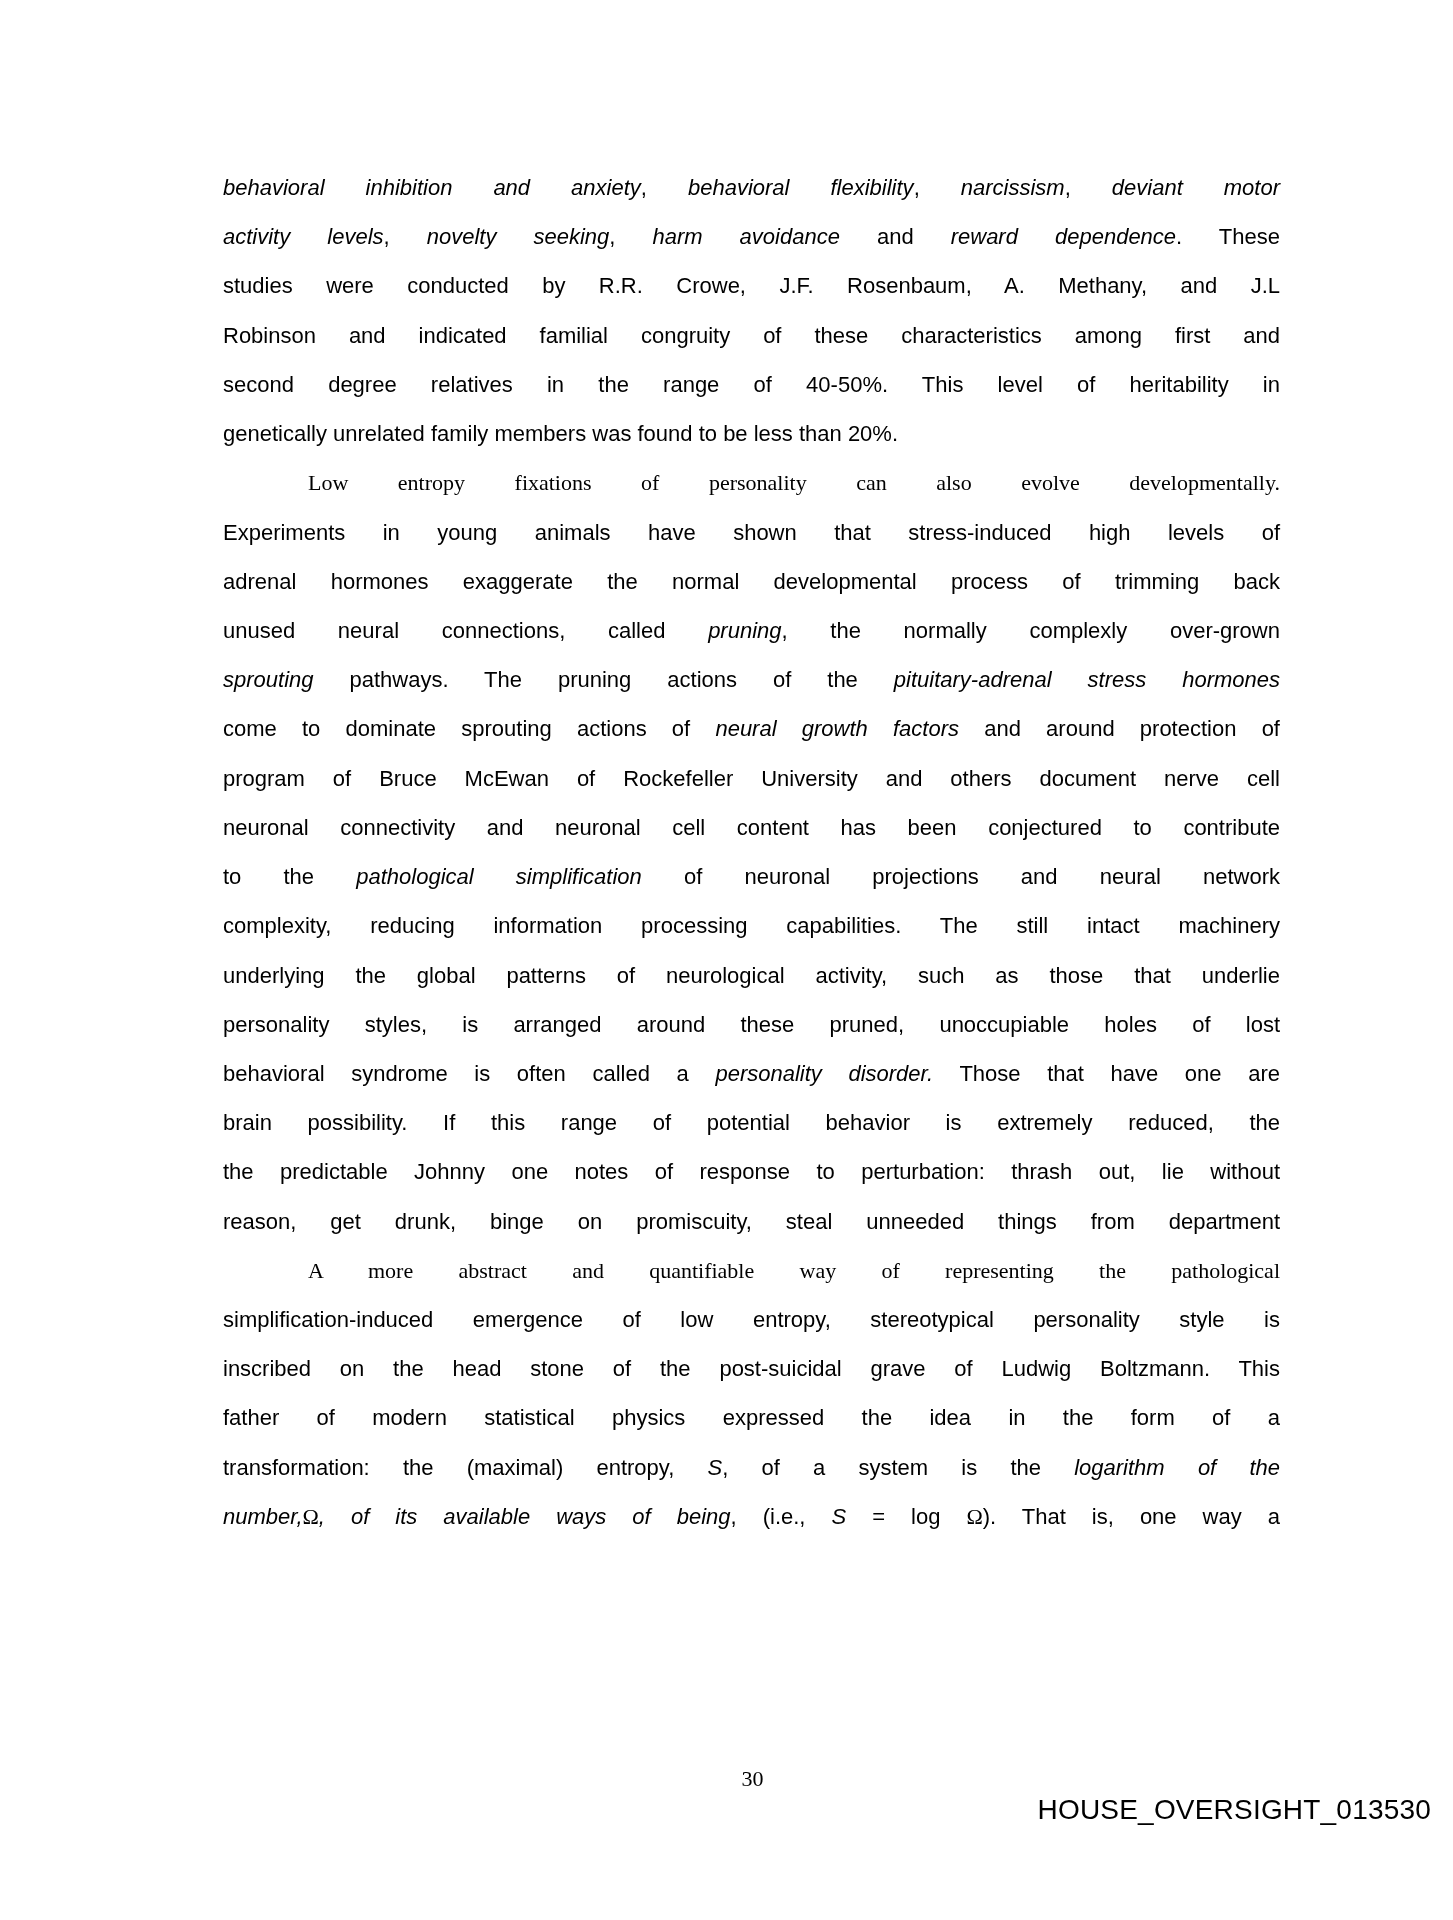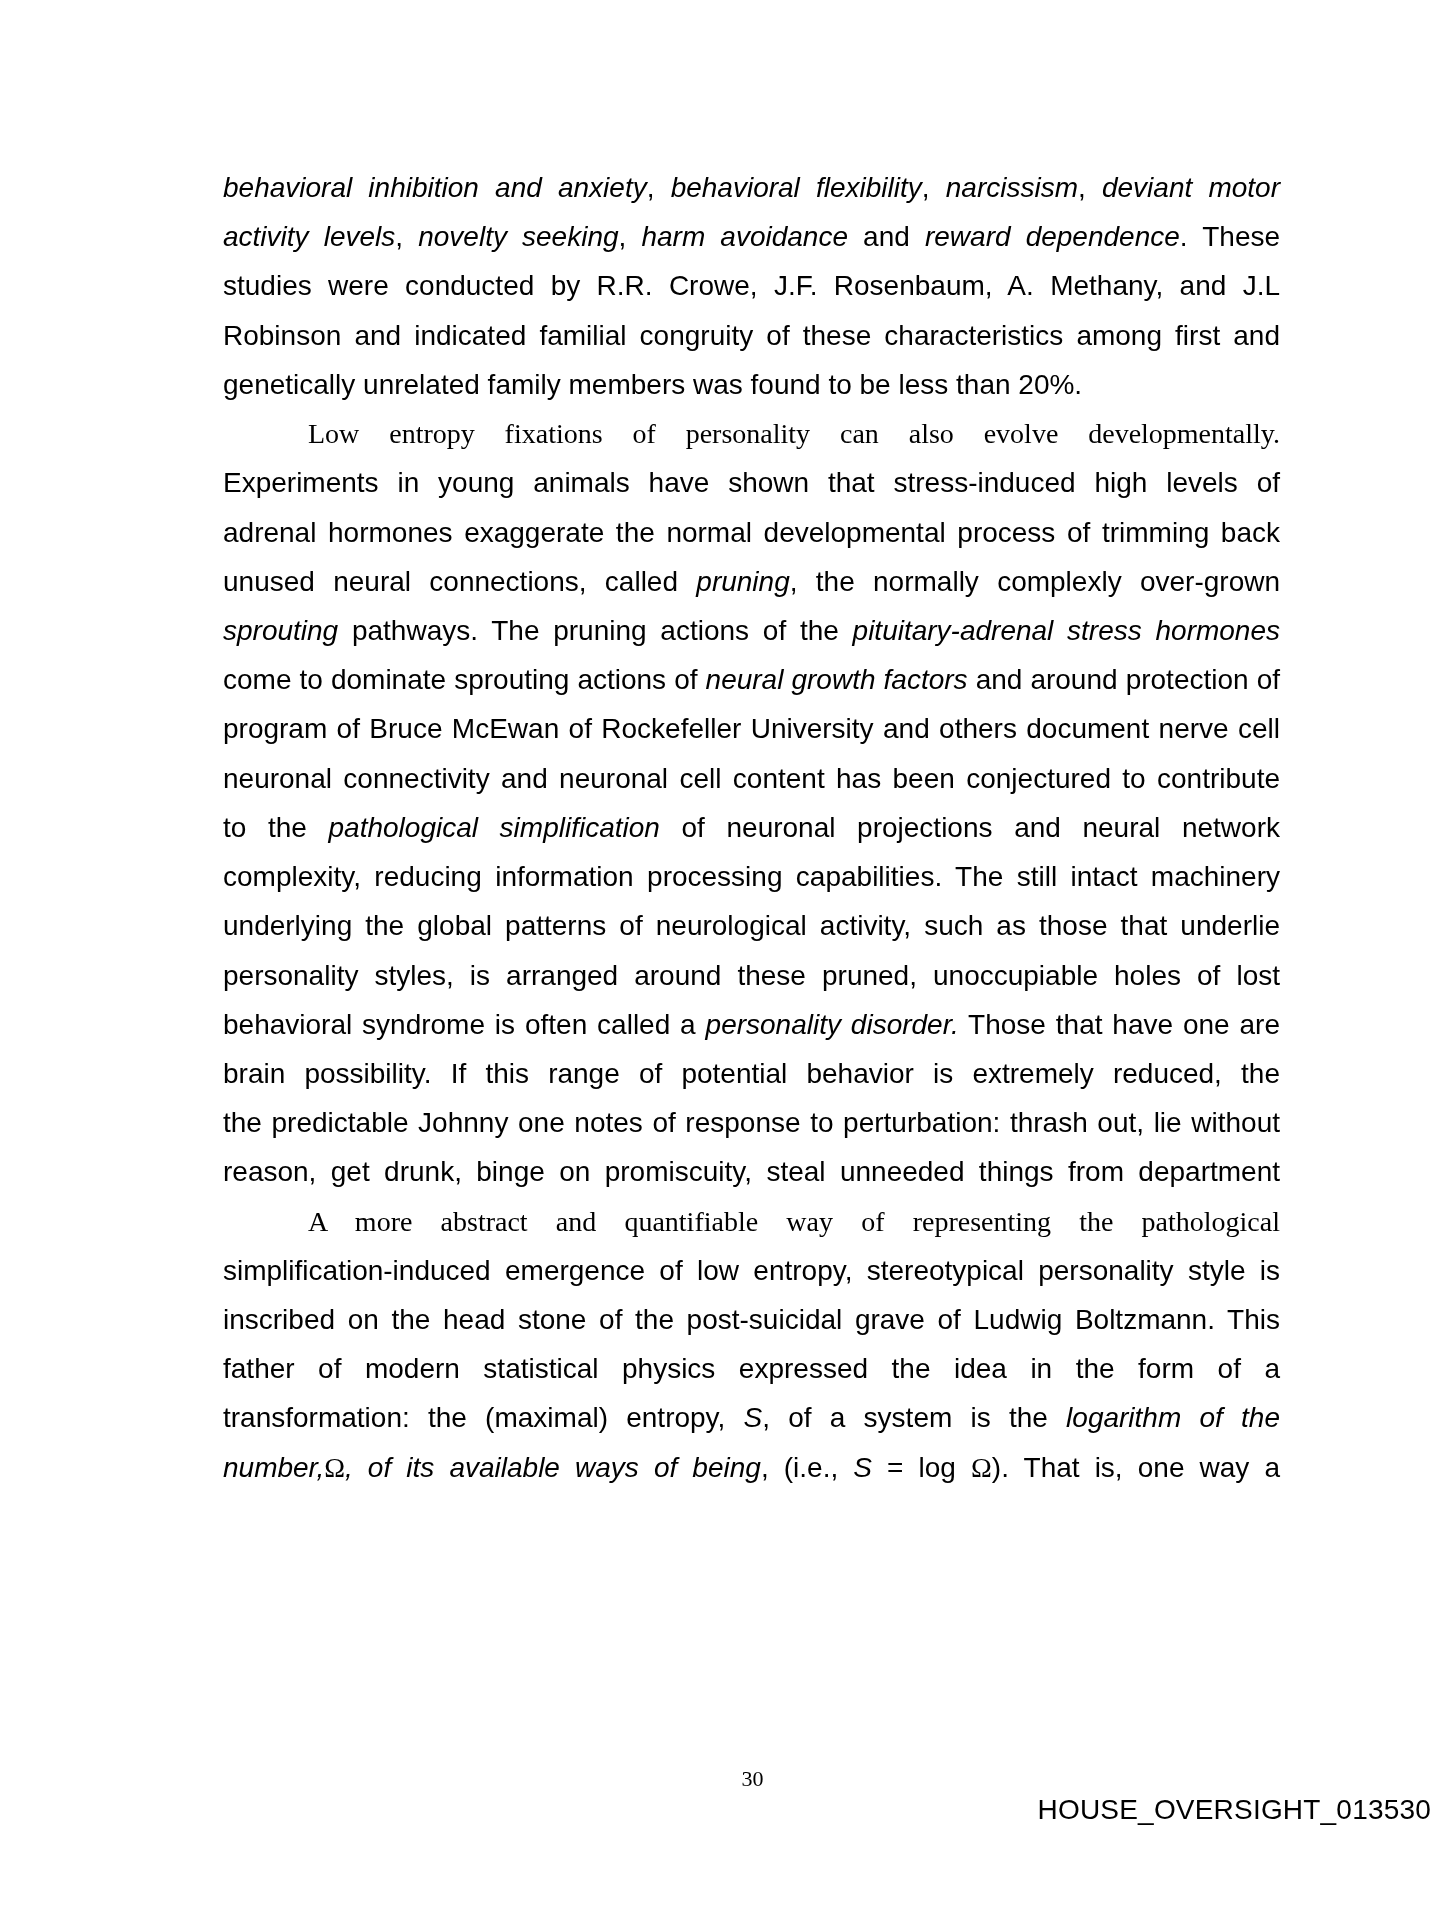--- a/index.html
+++ b/index.html
@@ -25,21 +25,21 @@
   #body-text {
     position: absolute;
     left: 223px;
     top: 163px;
     width: 1057px;
   }
   .line {
     display: block;
     height: 49.23px;
     line-height: 49.23px;
-    font-size: 28px;
+    font-size: 22px;
     white-space: nowrap;
     text-align: justify;
     text-align-last: justify;
     word-spacing: 0;
   }
   .line.last {
     text-align: left;
     text-align-last: left;
   }
   .line.indent {
@@ -76,20 +76,21 @@
 </head>
 <body>
 
 <div id="page">
   <div id="body-text">
       <div>
         <div class="line"><span class="it">behavioral inhibition and anxiety</span><span>, </span><span class="it">behavioral flexibility</span><span>, </span><span class="it">narcissism</span><span>, </span><span class="it">deviant motor</span></div>
         <div class="line"><span class="it">activity levels</span><span>, </span><span class="it">novelty seeking</span><span>, </span><span class="it">harm avoidance</span><span> and </span><span class="it">reward dependence</span><span>. These</span></div>
         <div class="line"><span>studies were conducted by R.R. Crowe, J.F. Rosenbaum, A. Methany, and J.L</span></div>
         <div class="line"><span>Robinson and indicated familial congruity of these characteristics among first and</span></div>
+        <div class="line"><span>second degree relatives in the range of 40-50%. This level of heritability in</span></div>
         <div class="line last"><span>genetically unrelated family members was found to be less than 20%.</span></div>
       </div>
       <div>
         <div class="line indent"><span>Low entropy fixations of personality can also evolve developmentally.</span></div>
         <div class="line"><span>Experiments in young animals have shown that stress-induced high levels of</span></div>
         <div class="line"><span>adrenal hormones exaggerate the normal developmental process of trimming back</span></div>
         <div class="line"><span>unused neural connections, called </span><span class="it">pruning</span><span>, the normally complexly over-grown</span></div>
         <div class="line"><span class="it">sprouting</span><span> pathways. The pruning actions of the </span><span class="it">pituitary-adrenal stress hormones</span></div>
         <div class="line"><span>come to dominate sprouting actions of </span><span class="it">neural growth factors</span><span> and around protection of</span></div>
         <div class="line"><span>program of Bruce McEwan of Rockefeller University and others document nerve cell</span></div>

